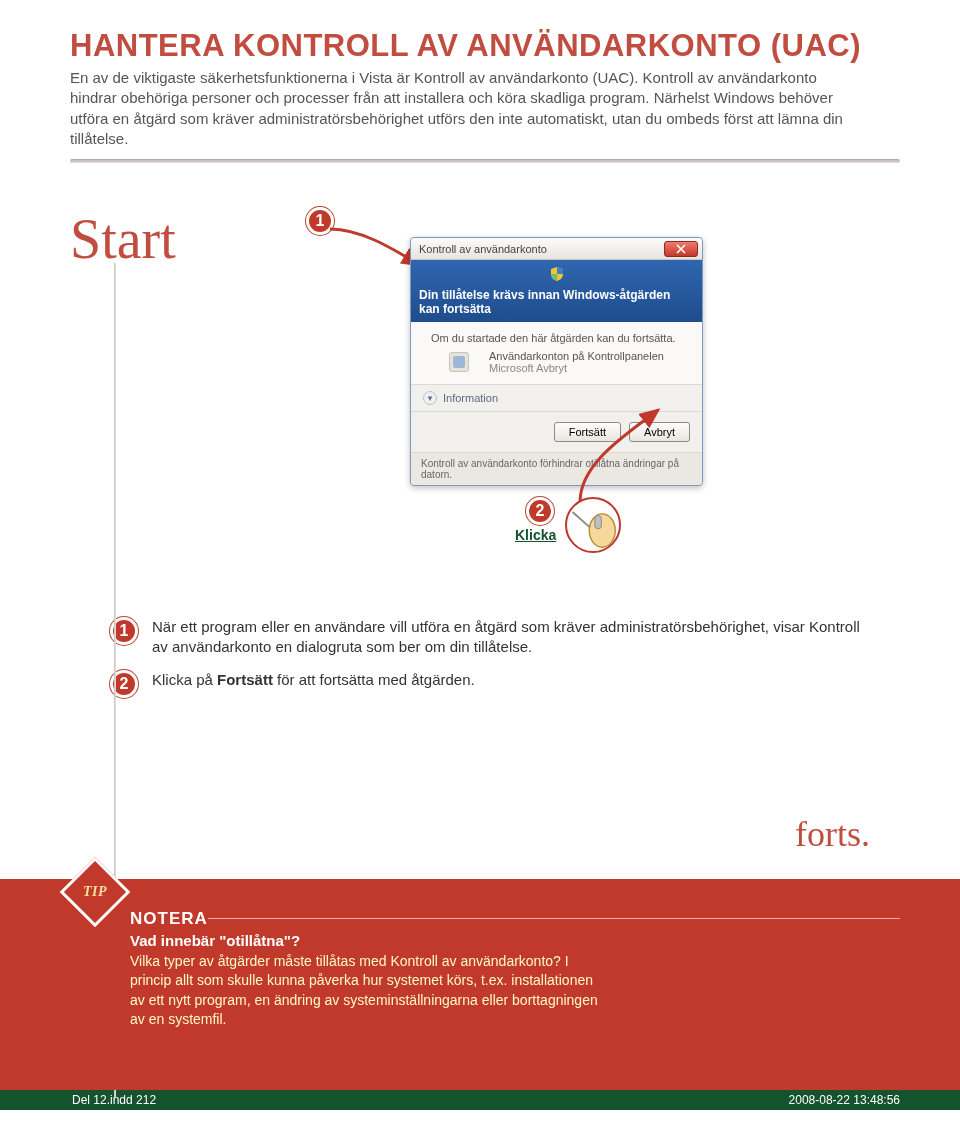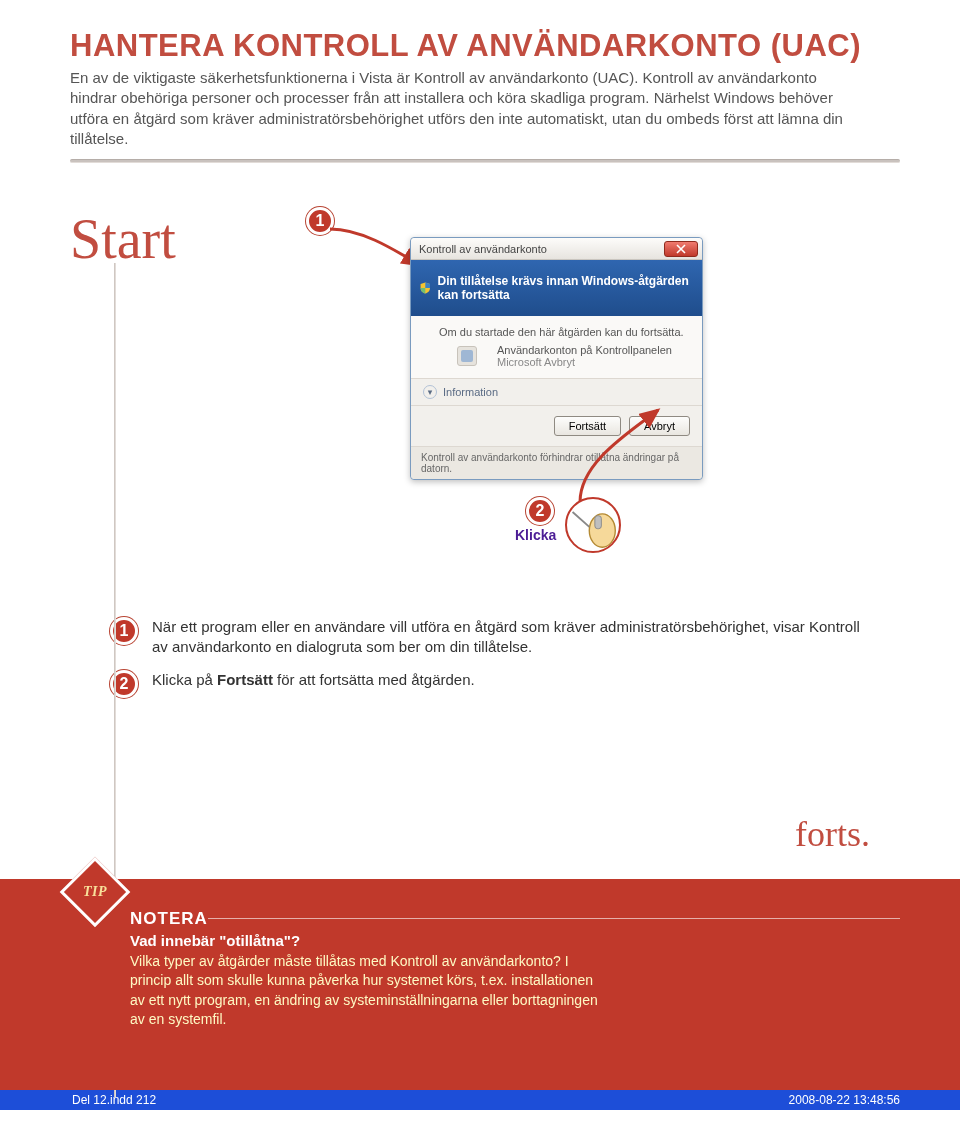--- a/index.html
+++ b/index.html
@@ -113,28 +113,28 @@
     border-radius: 3px;
     color:#fff;
     display:flex;align-items:center;justify-content:center;
     font-size:10px;
   }
   .uac-banner {
     background: linear-gradient(#2f66b0,#1f4d8c);
     color: #fff;
     font-size: 12px;
     font-weight: 700;
-    padding: 14px 8px;
-    display: flex; align-items: center; gap: 6px;
+    padding: 6px 8px;
+    display: flex; align-items: center; gap: 6px; flex-direction: column;
   }
   .shield {
     width: 16px; height: 16px;
   }
   .uac-body {
-    padding: 10px 12px 8px 28px;
+    padding: 10px 12px 8px 20px;
     font-size: 11px;
     color: #555;
     background:#faf9f7;
   }
   .uac-program {
     display:flex; align-items:center; gap:20px;
     padding: 6px 0 2px 18px;
   }
   .uac-program .ic {
     width:20px;height:20px;
@@ -173,21 +173,21 @@
   }
   .uac-footer {
     font-size:10px;color:#666;background:#ebe8e2;
     padding:5px 10px;border-top:1px solid #ddd8d1;
     border-radius:0 0 4px 4px;
   }
 
   .klicka {
     position: absolute;
     left: 445px; top: 320px;
-    font-size: 14px; font-weight: 700; color:#4c1d95;
+    font-size: 14px; font-weight: 700; color:#14532d;text-decoration:underline;
   }
   .mouse-ico {
     position:absolute;
     left:495px; top:290px;
     width:56px;height:56px;border-radius:50%;
     border:2px solid #c0392b;background:#fff;
     display:flex;align-items:center;justify-content:center;
     overflow:hidden;
   }
 
@@ -239,21 +239,21 @@
   .note-head {
     font-family:"Trebuchet MS", Arial, sans-serif;
     font-weight:700; letter-spacing:1px; font-size:17px;
     color:#fff;
   }
   .note-head-line{display:flex;align-items:center;}
   .note-head-line .line{flex:1;height:1px;background:rgba(255,255,255,0.6);}
   .note-sub { font-weight:700; font-size:15px; margin-top:3px; }
   .note-body { font-size:14px; line-height:1.4; max-width:480px; margin-top:3px; color:#fef9c3; }
   .page-foot {
-    background:#1d4ed8;
+    background:#14532d;
     color:#fff;font-size:12px;
     display:flex;justify-content:space-between;
     padding:3px 60px 3px 72px;
     font-family: Arial, sans-serif;
   }
 </style>
 </head>
 <body>
 
 <div class="page">

